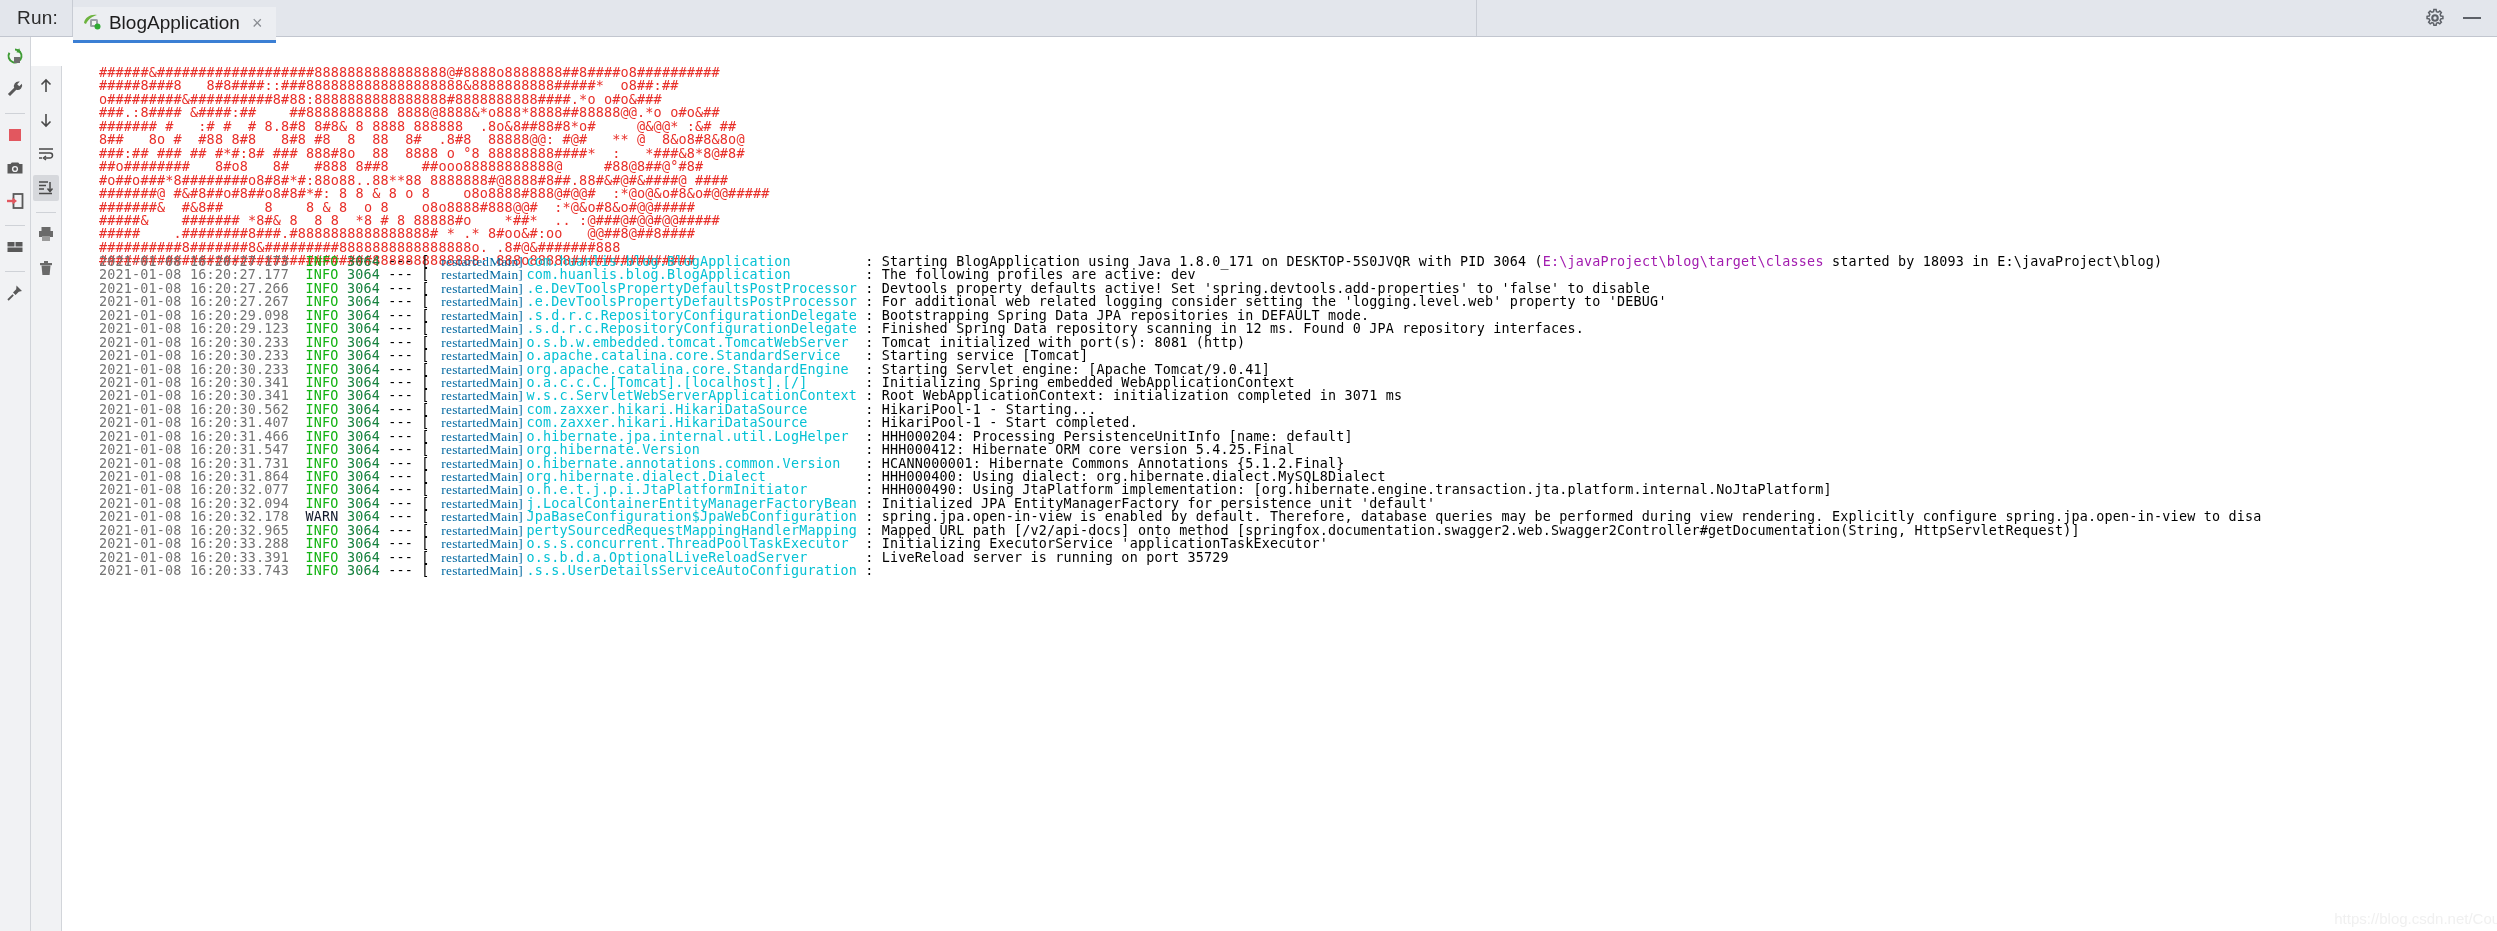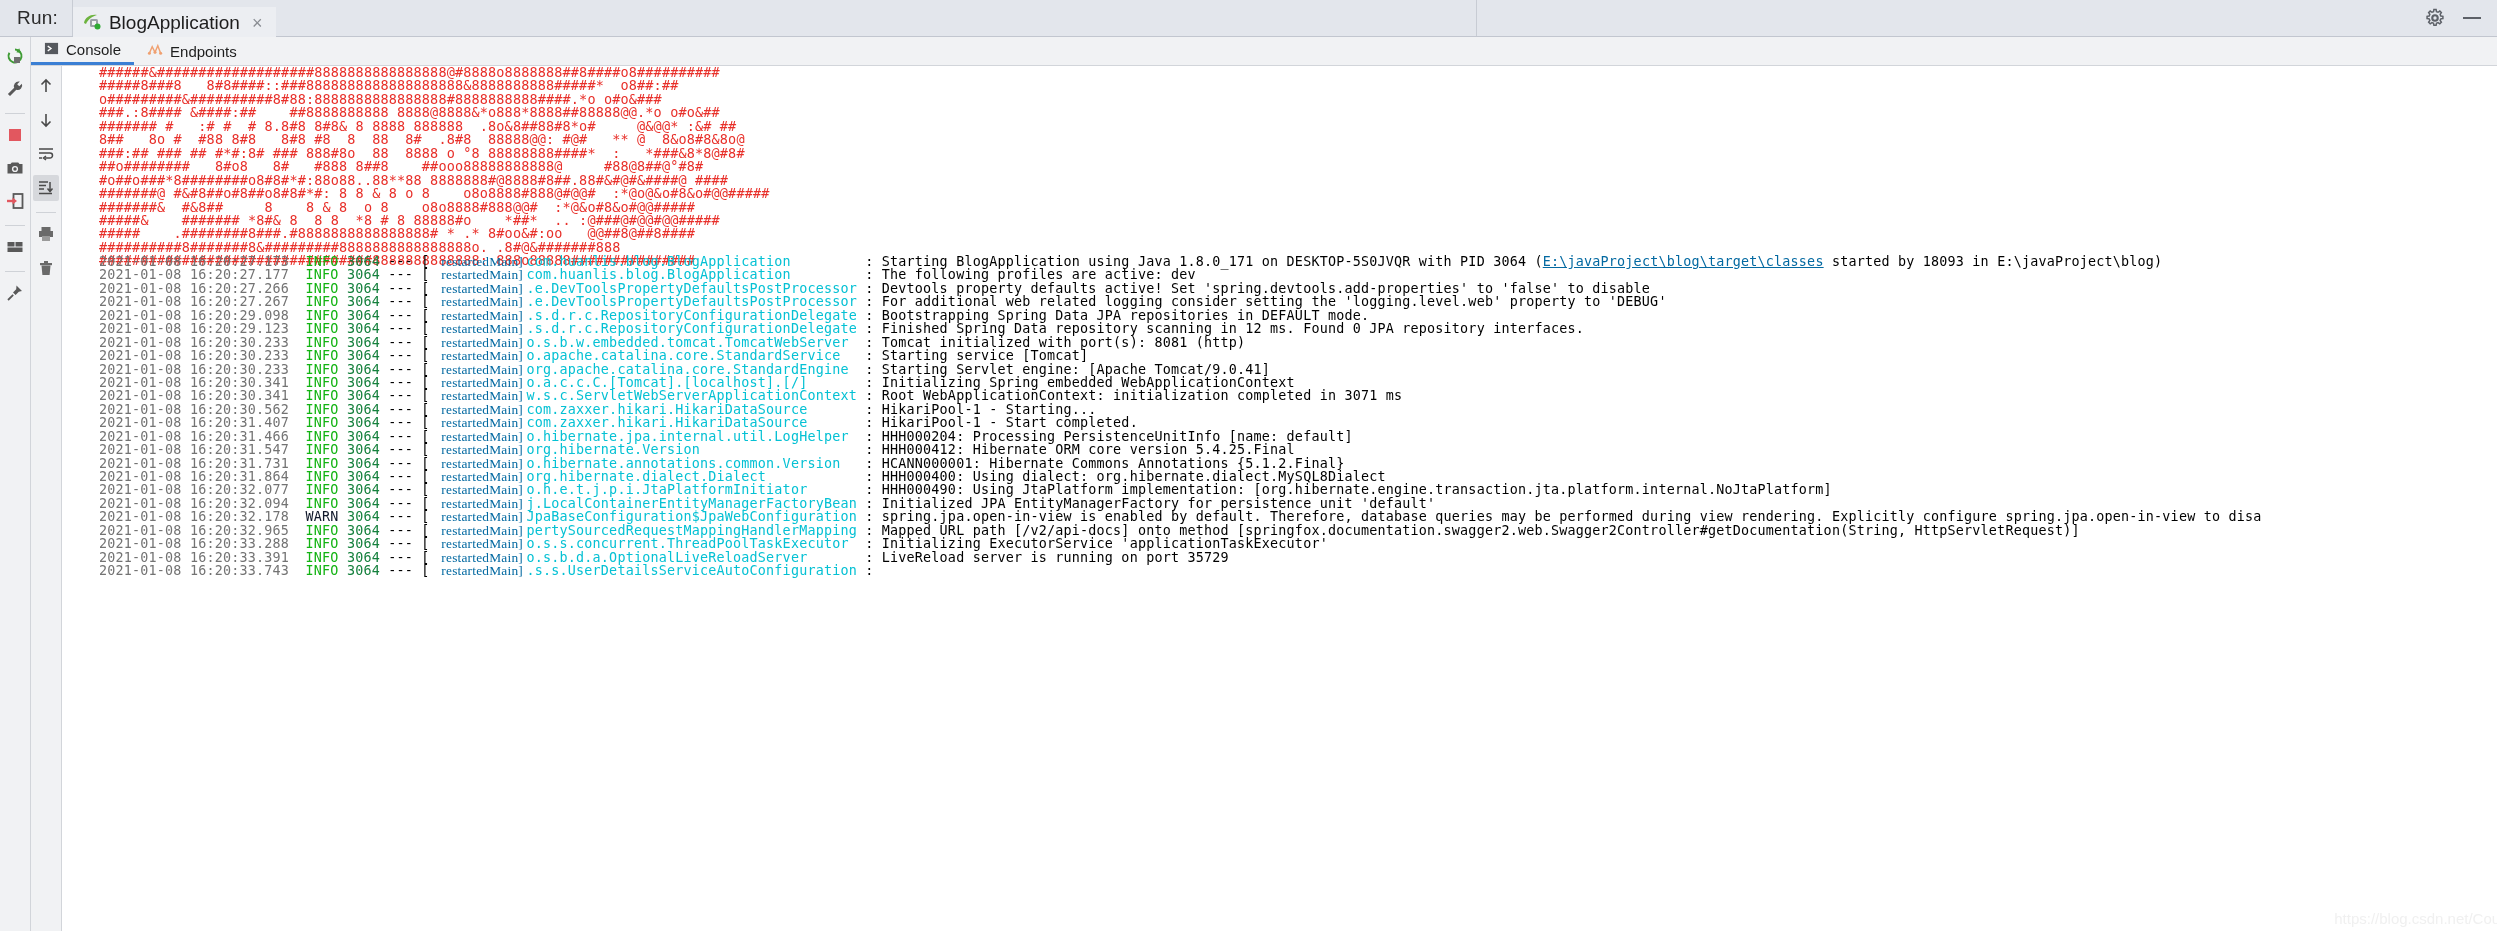--- a/index.html
+++ b/index.html
@@ -137,21 +137,21 @@
   }
   .logline { height: 13.45px; }
   .c-ts   { color: #737373; }
   .c-info { color: #12b312; }
   .c-warn { color: #0f172a; }
   .c-pid  { color: #15803d; }
   .c-dash { color: #000000; }
   .c-thr  { color: #0369a1; font-family: Liberation Serif, serif; }
   .c-cls  { color: #05c1d4; }
   .c-msg  { color: #000000; }
-  .c-link { color: #0369a1; text-decoration: underline; }
+  .c-link { color: #a21caf; }
 
   .watermark {
     position: absolute; right: 8px; bottom: 4px;
     font-size: 15px; color: #f0f0f0;
     font-family: "Liberation Sans", sans-serif;
   }
 </style>
 </head>
 <body>
 
@@ -227,42 +227,20 @@
     </div>
     <div class="ltb-div"></div>
     <div class="ltb-btn">
       <svg width="20" height="20" viewBox="0 0 20 20">
         <path d="M11.5 2.5 L17 8 L13.8 8.8 L10.6 12 L8 9.4 L11.2 6.2 Z" fill="#595959"></path>
         <path d="M8.2 11.8 L3 17" stroke="#595959" stroke-width="1.8"></path>
       </svg>
     </div>
   </div>
 
-  <div class="tabstrip">
-    <div class="ctab active">
-      <span>
-        <svg width="15" height="15" viewBox="0 0 16 16">
-          <rect x="1" y="2" width="14" height="12" fill="#56595e"></rect>
-          <path d="M4 5.5 L7.5 8 L4 10.5" fill="none" stroke="#ffffff" stroke-width="1.4"></path>
-        </svg>
-      </span>
-      <span>Console</span>
-    </div>
-    <div class="ctab">
-      <span>
-        <svg width="16" height="15" viewBox="0 0 16 16">
-          <path d="M2 12 L5 5 L8 11 L11 4 L14 12" fill="none" stroke="#f0a070" stroke-width="1.5"></path>
-          <circle cx="2" cy="12" r="1.6" fill="#f0a070"></circle>
-          <circle cx="8" cy="11" r="1.6" fill="#f0a070"></circle>
-          <circle cx="14" cy="12" r="1.6" fill="#f0a070"></circle>
-        </svg>
-      </span>
-      <span>Endpoints</span>
-    </div>
-  </div>
 
   <div class="gutterbar">
     <div class="gb-btn">
       <svg width="18" height="18" viewBox="0 0 18 18">
         <path d="M9 15 V3 M4.5 7.5 L9 3 L13.5 7.5" fill="none" stroke="#4a4a4a" stroke-width="1.6"></path>
       </svg>
     </div>
     <div class="gb-btn">
       <svg width="18" height="18" viewBox="0 0 18 18">
         <path d="M9 3 V15 M4.5 10.5 L9 15 L13.5 10.5" fill="none" stroke="#4a4a4a" stroke-width="1.6"></path>

